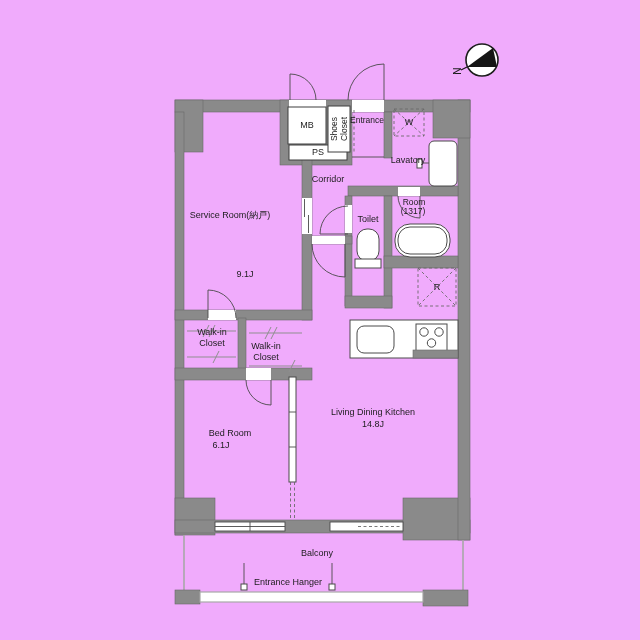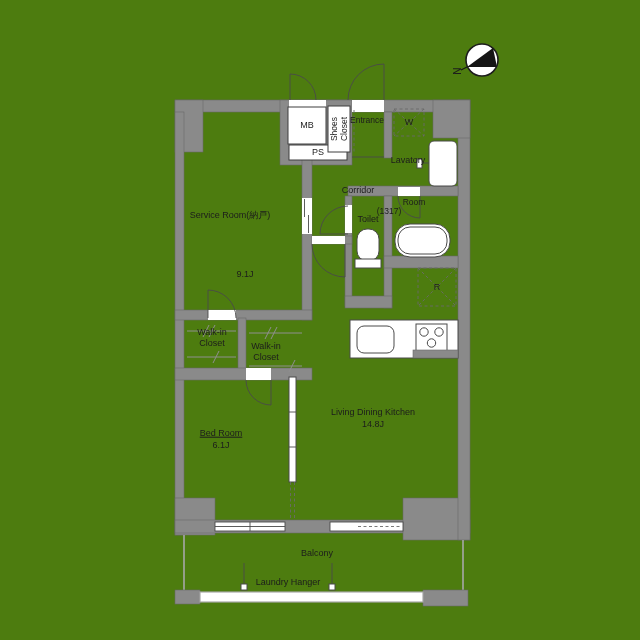--- a/index.html
+++ b/index.html
@@ -1,16 +1,16 @@
 <!DOCTYPE html>
 <html style="--wall: #8a8a8a; --wall-edge: #686868; --text: #1c1c1c;"><head>
 <meta charset="utf-8">
 <style>
   html,body{margin:0;padding:0;background:#fff;}
-  .stage{position:relative;width:640px;height:640px;background:#4d7c0f;overflow:hidden;
+  .stage{position:relative;width:640px;height:640px;background:#f0abfc;overflow:hidden;
          font-family:"Liberation Sans", sans-serif;}
   .stage svg{position:absolute;left:0;top:0;}
   
   .wall{fill:var(--wall,#8a8a8a);stroke:var(--wall-edge,#686868);stroke-width:.6;}
   .open{fill:#fff;}
   .box{fill:#fff;stroke:#3f3f3f;stroke-width:1;}
   .fx{fill:#fff;stroke:#4a4a4a;stroke-width:1;}
   .ln{fill:none;stroke:#4a4a4a;stroke-width:.9;}
   .dash{fill:none;stroke:#6a6a6a;stroke-width:.9;stroke-dasharray:3 2.5;}
   .lt{fill:none;stroke:#a8a8a8;stroke-width:1.6;}
@@ -206,31 +206,31 @@
     </g>
   </svg>
 
   <div class="lbl" style="left:307px;top:125px;">MB</div>
   <div class="lbl" style="left:318px;top:152px;">PS</div>
   <div class="lbl vert two small" style="left:339px;top:129px;">Shoes
 Closet</div>
   <div class="lbl small" style="left:367px;top:120px;">Entrance</div>
   <div class="lbl" style="left:409px;top:122px;">W</div>
   <div class="lbl" style="left:408px;top:160px;">Lavatory</div>
-  <div class="lbl" style="left:358px;top:179px;margin-top:11px;">Corridor</div>
+  <div class="lbl" style="left:328px;top:179px;">Corridor</div>
   <div class="lbl small" style="left:414px;top:202px;">Room</div>
-  <div class="lbl small" style="left:389px;top:211px;">(1317)</div>
+  <div class="lbl small" style="left:413px;top:211px;">(1317)</div>
   <div class="lbl" style="left:368px;top:219px;">Toilet</div>
   <div class="lbl" style="left:437px;top:287px;">R</div>
   <div class="lbl" style="left:230px;top:215px;">Service Room(納戸)</div>
   <div class="lbl" style="left:245px;top:227px;margin-top:47px;">9.1J</div>
   <div class="lbl two" style="left:212px;top:338px;">Walk-in
 Closet</div>
   <div class="lbl two" style="left:266px;top:352px;">Walk-in
 Closet</div>
-  <div class="lbl" style="left:221px;top:433px;text-decoration:underline;">Bed Room</div>
+  <div class="lbl" style="left:230px;top:433px;">Bed Room</div>
   <div class="lbl" style="left:221px;top:445px;">6.1J</div>
   <div class="lbl" style="left:373px;top:412px;">Living Dining Kitchen</div>
   <div class="lbl" style="left:373px;top:424px;">14.8J</div>
   <div class="lbl" style="left:317px;top:553px;">Balcony</div>
-  <div class="lbl" style="left:288px;top:582px;">Laundry Hanger</div>
+  <div class="lbl" style="left:288px;top:582px;">Entrance Hanger</div>
   <div class="lbl rot90" style="left:456px;top:71px;">N</div>
 </div>
 
 </body></html>

